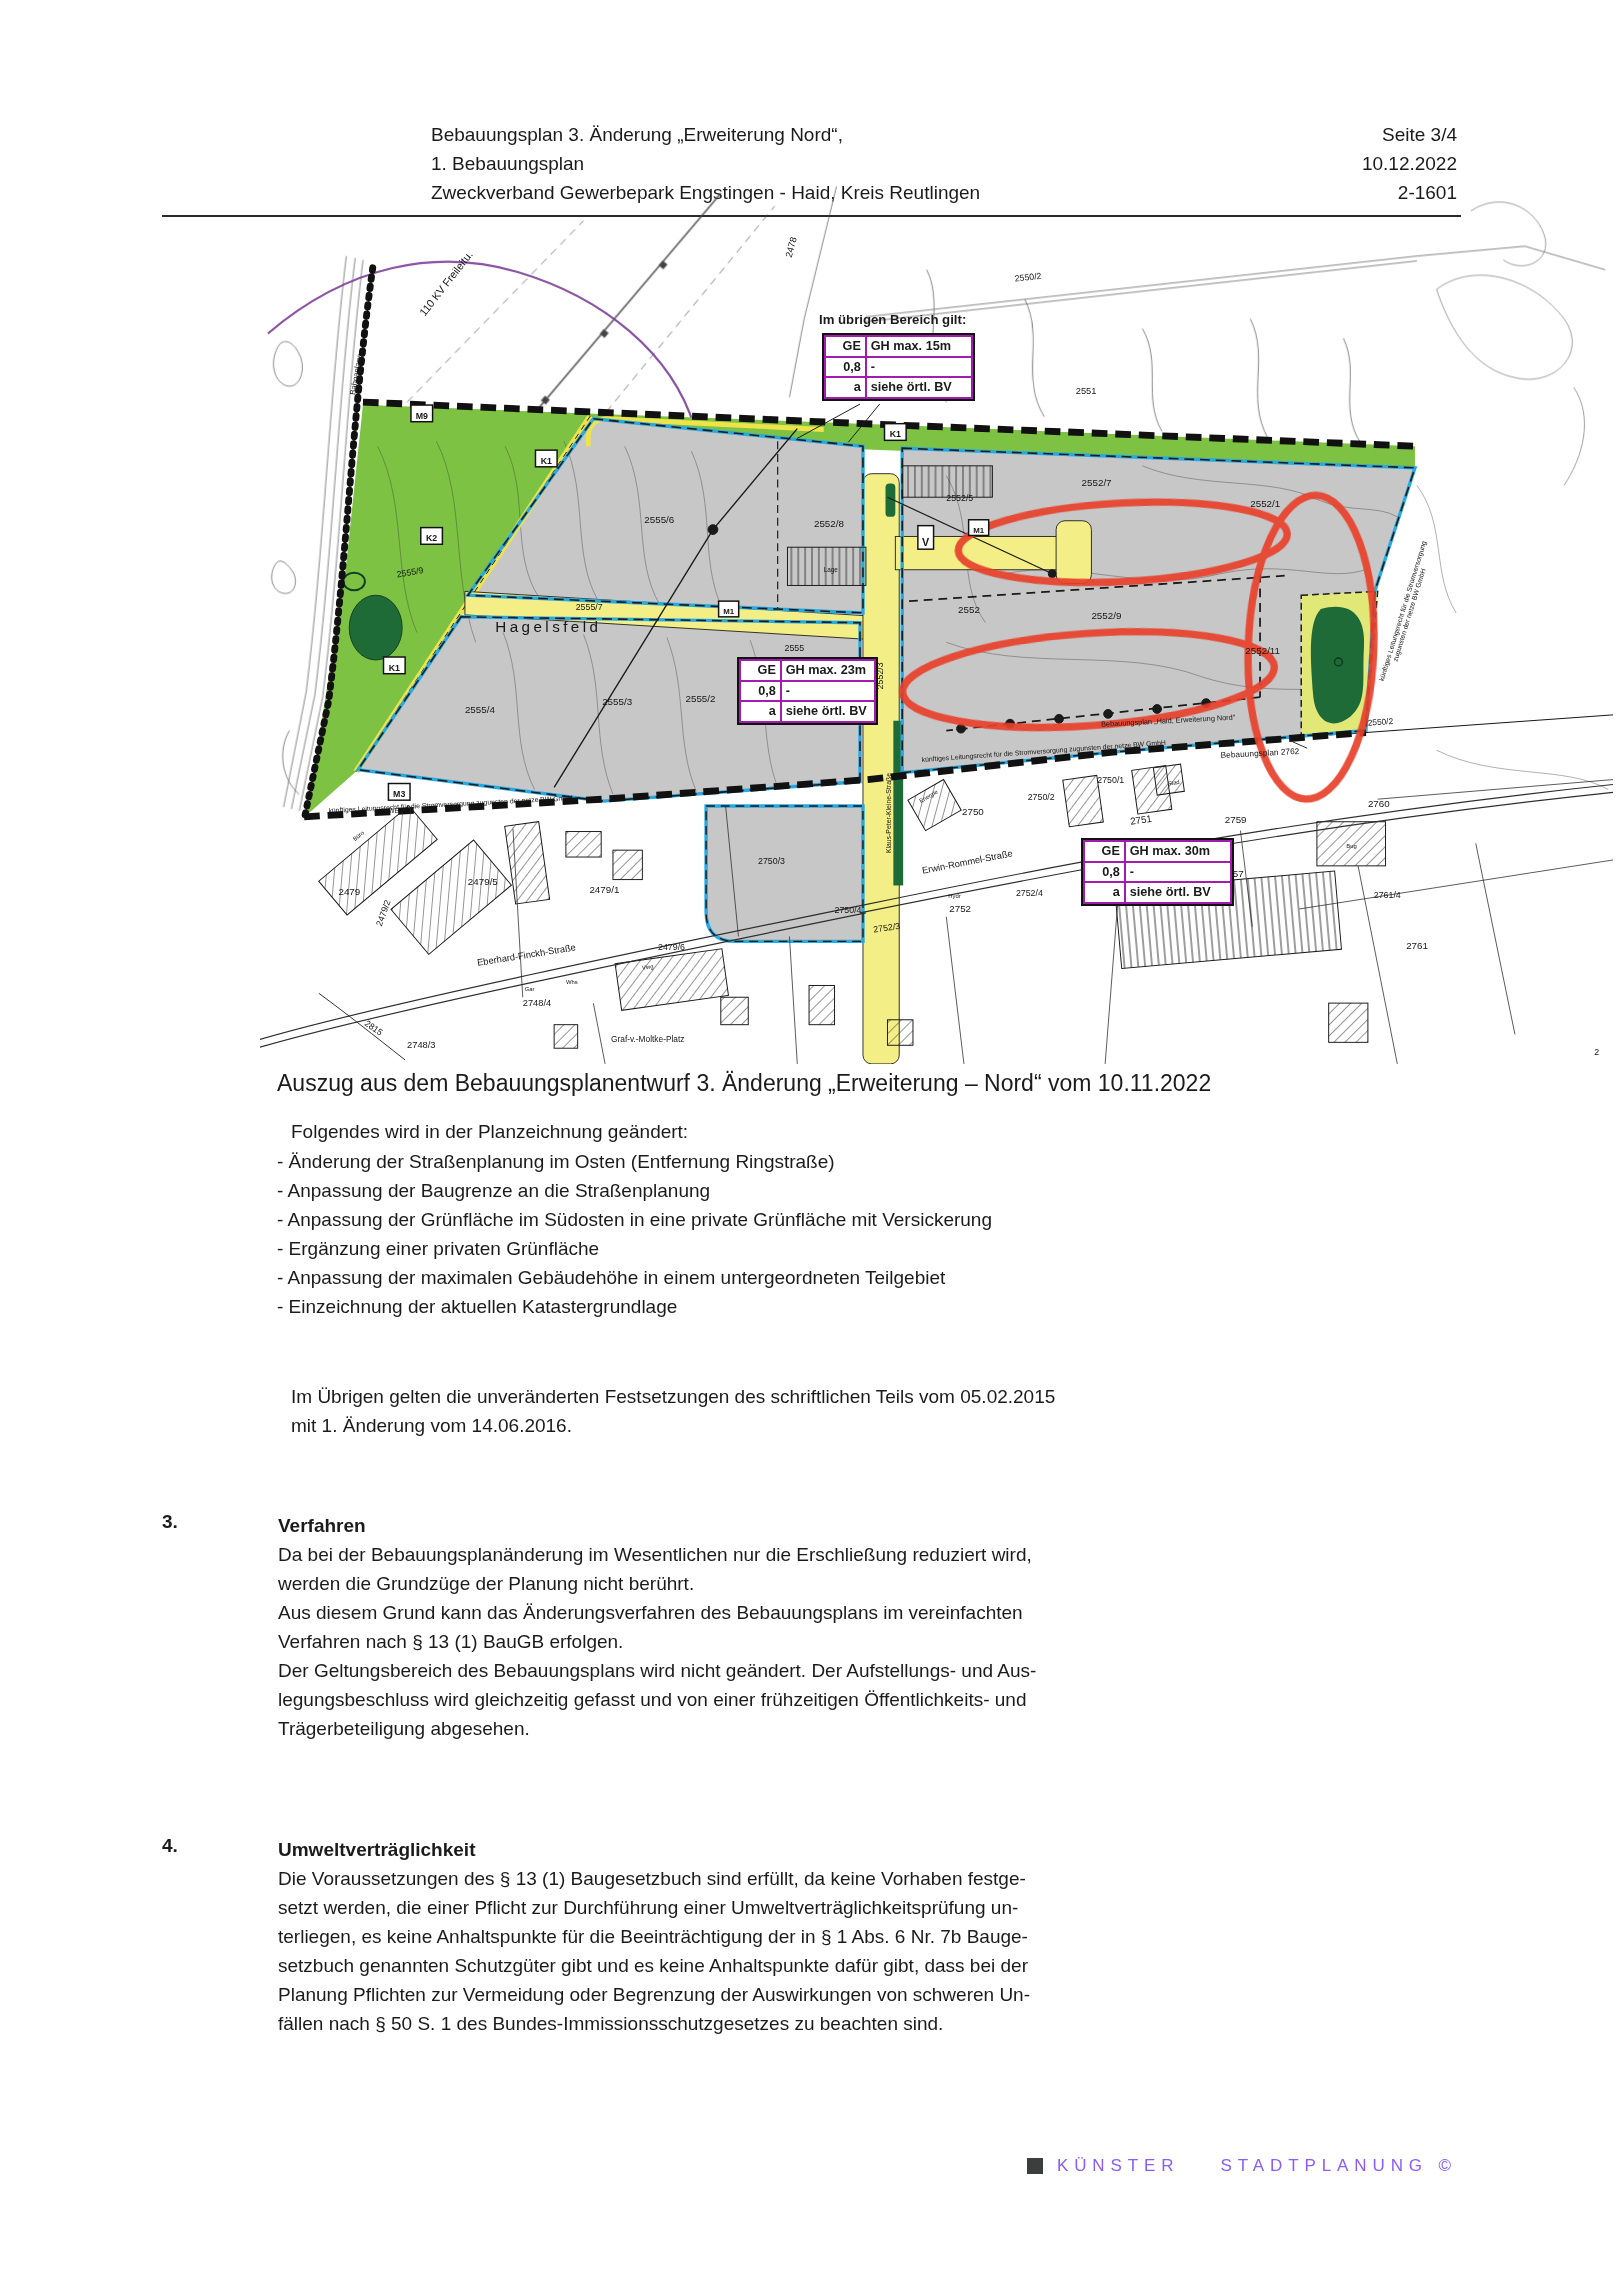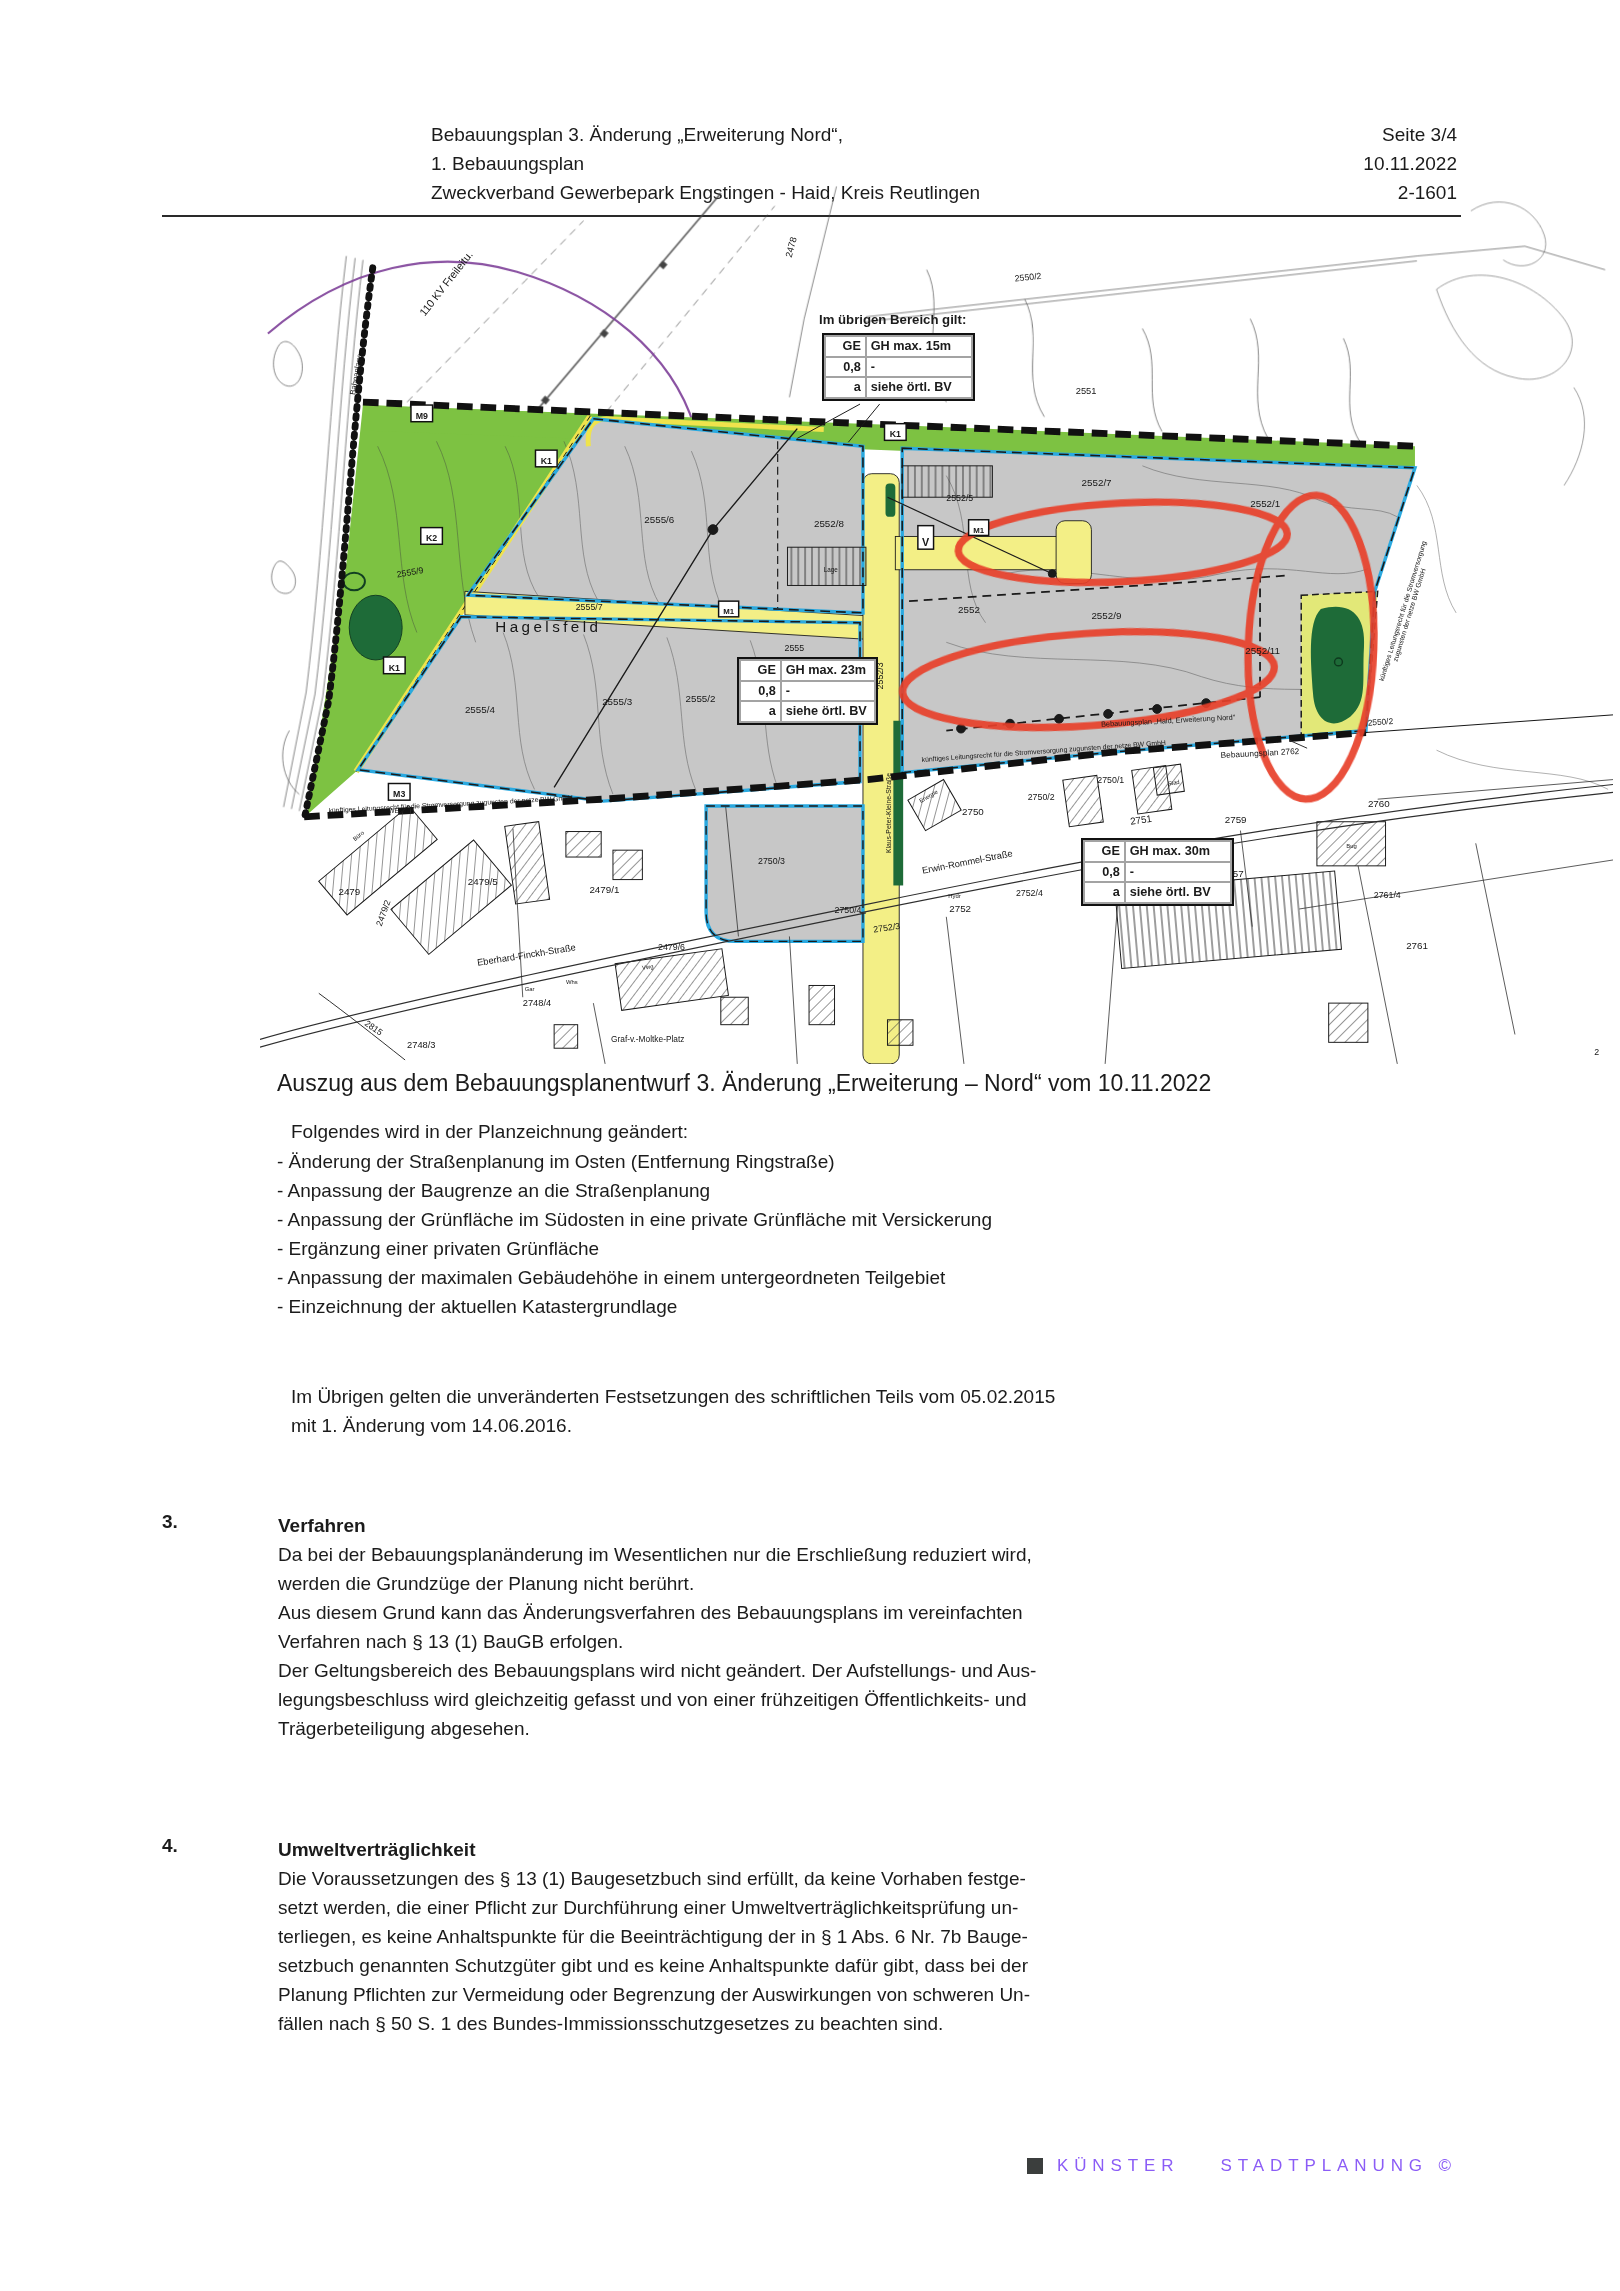--- a/index.html
+++ b/index.html
@@ -7,21 +7,21 @@
         font-family:"Liberation Sans", sans-serif;color:#1b1b1b;overflow:hidden;}
   
   #header-left{position:absolute;left:431px;top:120px;font-size:19px;line-height:29px;}
   #header-right{position:absolute;right:163px;top:120px;font-size:19px;line-height:29px;text-align:right;}
   #header-rule{position:absolute;left:162px;top:215px;width:1299px;height:0;border-top:2.5px solid #2a2a2a;}
   
   #map{position:absolute;left:260px;top:152px;width:1353px;height:912px;}
   #map svg{position:absolute;left:0;top:0;}
   .infobox{position:absolute;background:#ffffff;border:2.9px solid #111;}
   .infobox table{border-collapse:collapse;width:100%;}
-  .infobox td{border:2px solid #a3a3a3;font-size:12.7px;font-weight:bold;padding:1px 3.9px;line-height:16.7px;
+  .infobox td{border:2px solid #a21caf;font-size:12.7px;font-weight:bold;padding:1px 3.9px;line-height:16.7px;
               font-family:"Liberation Sans",sans-serif;white-space:nowrap;}
   .infobox td.c1{width:31px;text-align:right;}
   .ib-head{position:absolute;font-size:13.2px;font-weight:bold;white-space:nowrap;}
   #ib1{left:562px;top:181px;width:149px;}
   #ib1h{left:559px;top:160px;}
   #ib2{left:477px;top:505px;width:137px;}
   #ib3{left:821px;top:686px;width:149px;}
   
   #caption{position:absolute;left:277px;top:1070px;font-size:23px;}
   .bodyblock{position:absolute;left:291px;width:1191px;font-size:19px;line-height:29px;white-space:pre-line;}
@@ -46,21 +46,21 @@
 
 <div id="page">
 
   <div id="header-left">
     <div>Bebauungsplan 3. Änderung „Erweiterung Nord“,</div>
     <div>1. Bebauungsplan</div>
     <div>Zweckverband Gewerbepark Engstingen - Haid, Kreis Reutlingen</div>
   </div>
   <div id="header-right">
     <div>Seite 3/4</div>
-    <div>10.11.2022</div>
+    <div>10.12.2022</div>
     <div>2-1601</div>
   </div>
   <div id="header-rule"></div>
 
   <div id="map">
     <svg width="1353" height="912" viewBox="0 0 1380 930">
       <defs>
         <pattern id="hatchD" width="8" height="8" patternUnits="userSpaceOnUse" patternTransform="rotate(45)">
           <line x1="0" y1="0" x2="0" y2="8" stroke="#3a3a3a" stroke-width="1.1"></line>
         </pattern>

